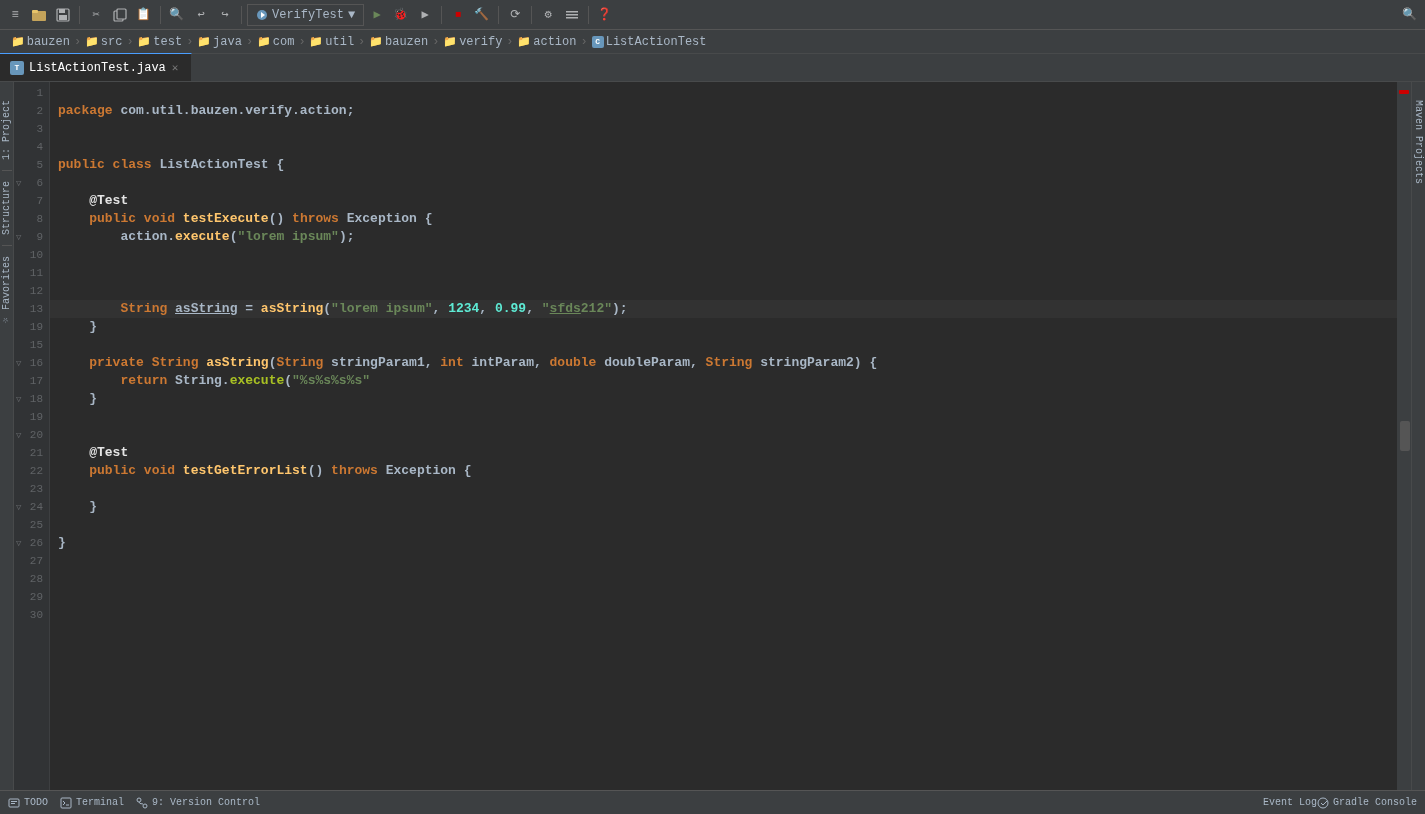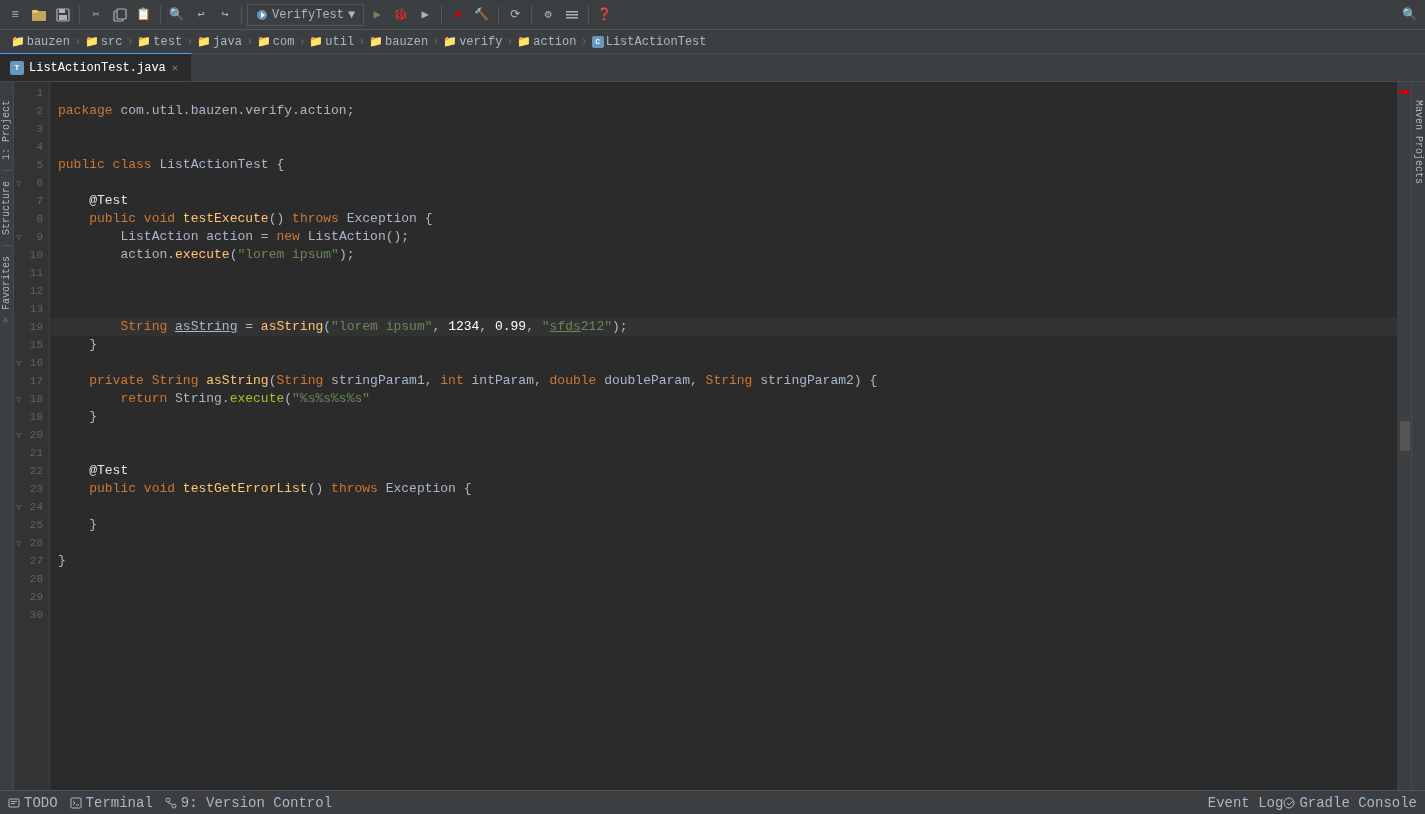--- a/index.html
+++ b/index.html
@@ -178,27 +178,28 @@
       position: relative;
     }
     .code-line {
       height: 18px;
       line-height: 18px;
       white-space: pre;
       padding-left: 8px;
       font-size: 13px;
       display: flex;
       align-items: center;
+      font-weight: bold;
     }
 
     
     .kw { color: #cc7832; }
     .kw-type { color: #cc7832; }
     .str { color: #6a8759; }
-    .num { color: #ffffff; }
+    .num { color: #5eead4; }
     .method { color: #ffc66d; }
     .annotation { color: #e5e5e5; }
     .underline { text-decoration: underline; }
 
     
     #right-scroll {
       width: 14px;
       background: #3c3f41;
       display: flex;
       flex-direction: column;
@@ -218,21 +219,21 @@
       position: absolute;
       bottom: 0;
       left: 0;
       right: 0;
       height: 24px;
       background: #3c3f41;
       border-top: 1px solid #555;
       display: flex;
       align-items: center;
       padding: 0 8px;
-      font-size: 14px;
+      font-size: 10px;
       color: #a9b7c6;
       gap: 12px;
     }
     .status-item {
       display: flex;
       align-items: center;
       gap: 4px;
       cursor: pointer;
     }
     .status-right {
@@ -497,23 +498,20 @@
     <div class="code-line">&nbsp;</div>
 
     <div class="code-line">
       <span>&nbsp;&nbsp;&nbsp;&nbsp;</span><span class="annotation">@Test</span>
     </div>
 
     <div class="code-line">
       <span>&nbsp;&nbsp;&nbsp;&nbsp;</span><span class="kw">public </span><span class="kw-type">void </span><span class="method">testExecute</span><span>() </span><span class="kw">throws </span><span>Exception {</span>
     </div>
 
-    <div class="code-line">
-      <span>&nbsp;&nbsp;&nbsp;&nbsp;&nbsp;&nbsp;&nbsp;&nbsp;</span><span>ListAction action = </span><span class="kw">new </span><span>ListAction();</span>
-    </div>
 
     <div class="code-line">
       <span>&nbsp;&nbsp;&nbsp;&nbsp;&nbsp;&nbsp;&nbsp;&nbsp;</span><span>action.</span><span class="method">execute</span><span>(</span><span class="str">"lorem ipsum"</span><span>);</span>
     </div>
 
     <div class="code-line">&nbsp;</div>
 
     <div class="code-line">&nbsp;</div>
 
     <div class="code-line">&nbsp;</div>

